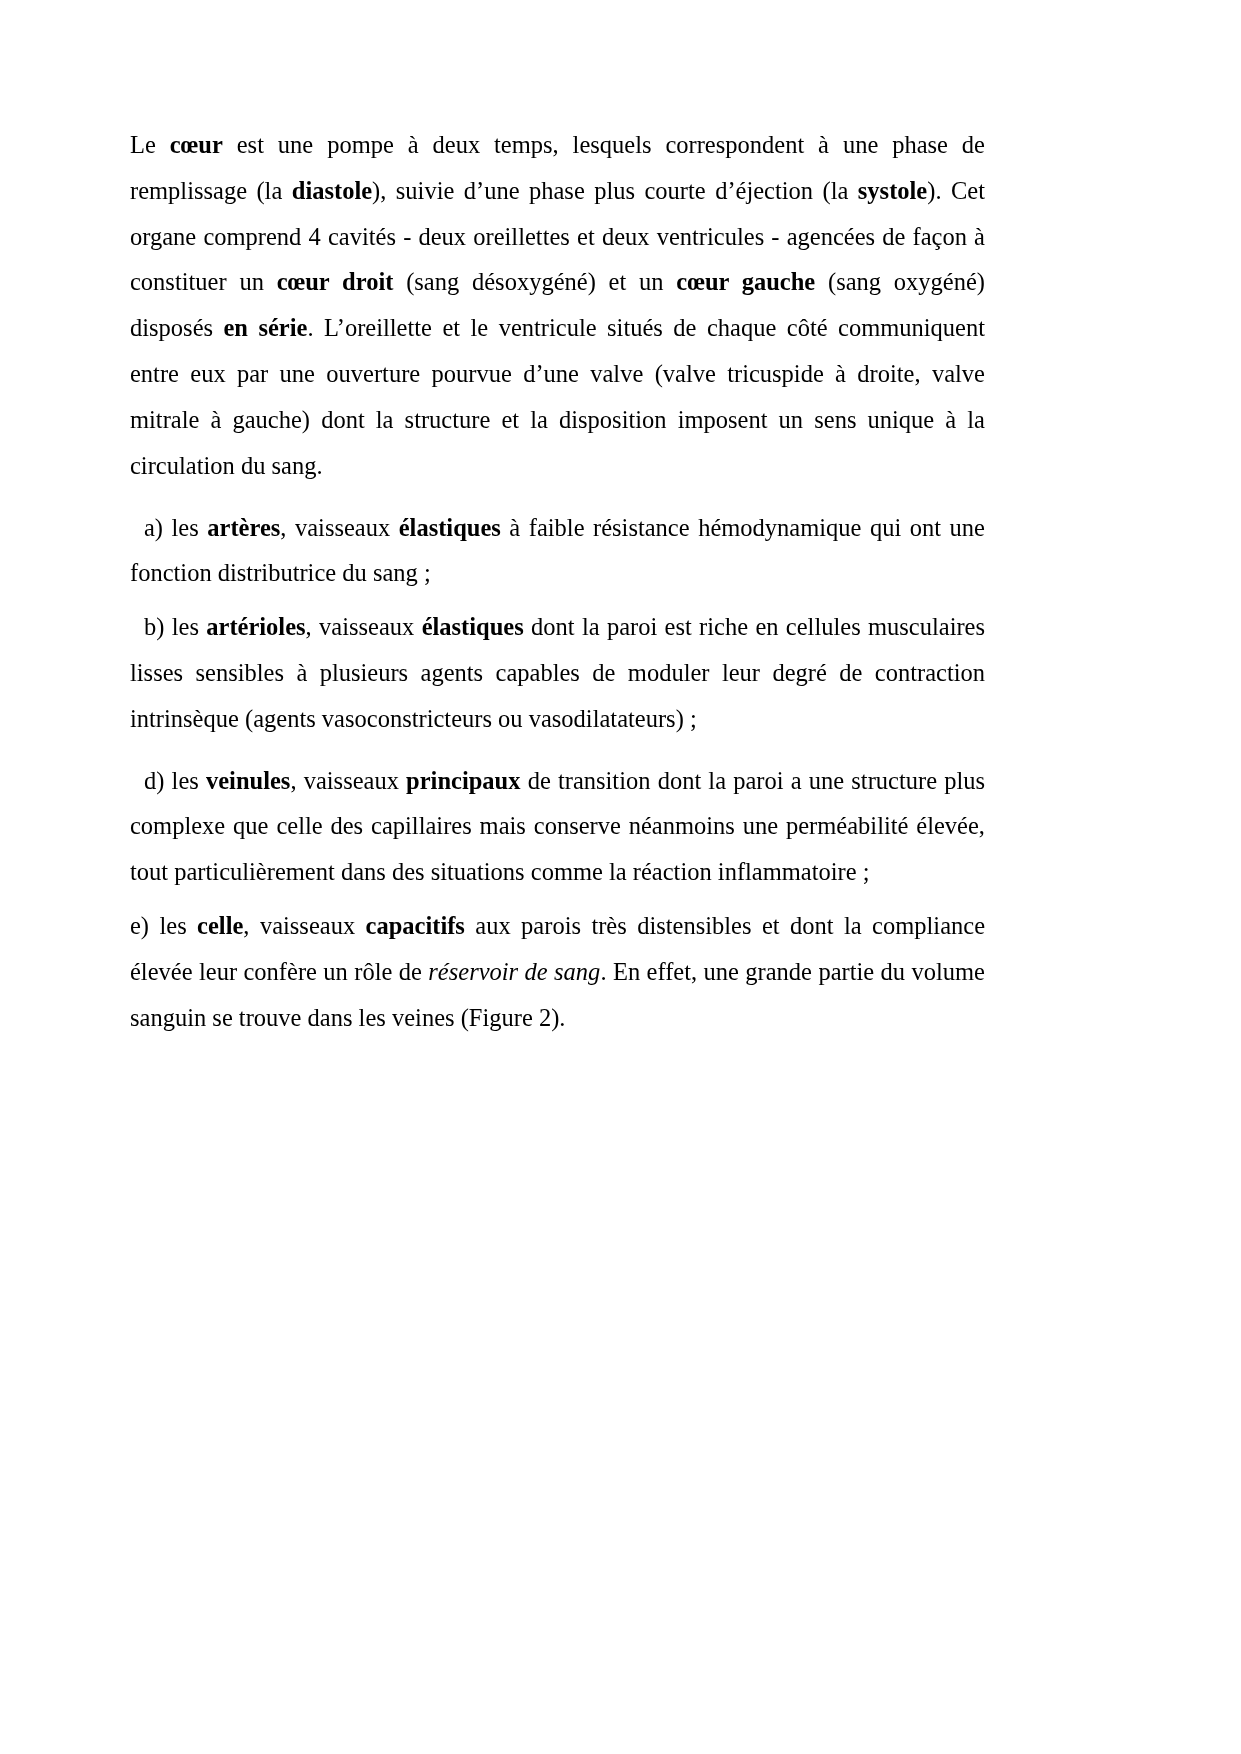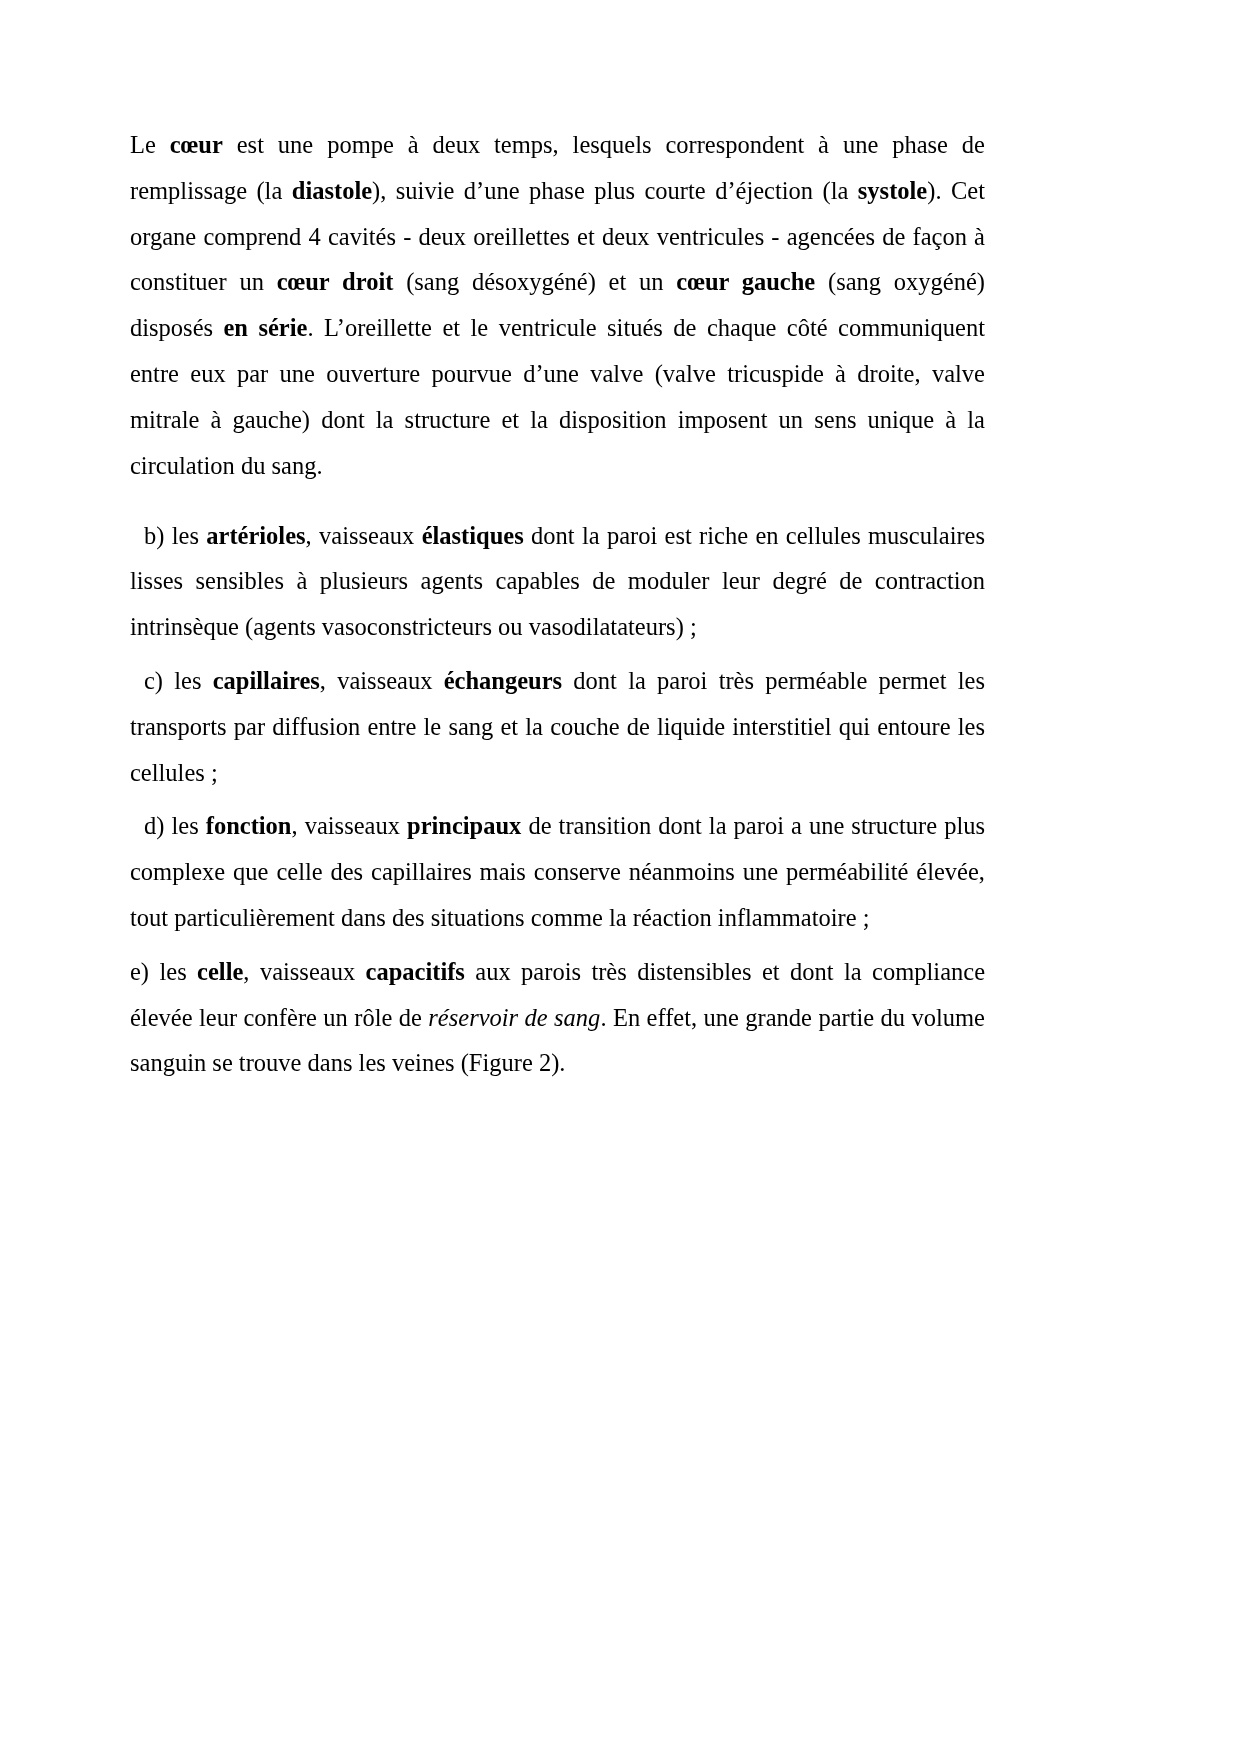--- a/index.html
+++ b/index.html
@@ -55,27 +55,27 @@
 <body>
 
 <div class="page">
   <div class="content">
 
     <p class="body-para"><span>Le </span><b>cœur</b><span> est une pompe à deux temps, lesquels correspondent à une phase de remplissage (la </span><b>diastole</b><span>), suivie d’une phase plus courte d’éjection (la </span><b>systole</b><span>). Cet organe comprend 4 cavités - deux oreillettes et deux ventricules - agencées de façon à constituer un </span><b>cœur droit</b><span> (sang désoxygéné) et un </span><b>cœur gauche</b><span> (sang oxygéné) disposés </span><b>en série</b><span>. L’oreillette et le ventricule situés de chaque côté communiquent entre eux par une ouverture pourvue d’une valve (valve tricuspide à droite, valve mitrale à gauche) dont la structure et la disposition imposent un sens unique à la circulation du sang.</span></p>
     <div class="gap-sm"></div>
 
     <div class="gap-sm"></div>
 
+    <p class="list-item"><span>a) les </span><b>artères</b><span>, vaisseaux </span><b>élastiques</b><span> à faible résistance hémodynamique qui ont une fonction distributrice du sang ;</span></p>
     <div class="gap-sm"></div>
 
     <p class="list-item"><span>b) les </span><b>artérioles</b><span>, vaisseaux </span><b>élastiques</b><span> dont la paroi est riche en cellules musculaires lisses sensibles à plusieurs agents capables de moduler leur degré de contraction intrinsèque (agents vasoconstricteurs ou vasodilatateurs) ;</span></p>
     <div class="gap-sm"></div>
 
-    <p class="list-item"><span>c) les </span><b>capillaires</b><span>, vaisseaux </span><b>échangeurs</b><span> dont la paroi très perméable permet les transports par diffusion entre le sang et la couche de liquide interstitiel qui entoure les cellules ;</span></p>
     <div class="gap-sm"></div>
 
-    <p class="list-item"><span>d) les </span><b>fonction</b><span>, vaisseaux </span><b>principaux</b><span> de transition dont la paroi a une structure plus complexe que celle des capillaires mais conserve néanmoins une perméabilité élevée, tout particulièrement dans des situations comme la réaction inflammatoire ;</span></p>
+    <p class="list-item"><span>d) les </span><b>veinules</b><span>, vaisseaux </span><b>principaux</b><span> de transition dont la paroi a une structure plus complexe que celle des capillaires mais conserve néanmoins une perméabilité élevée, tout particulièrement dans des situations comme la réaction inflammatoire ;</span></p>
     <div class="gap-sm"></div>
 
     <p class="list-item-flush"><span>e) les </span><b>celle</b><span>, vaisseaux </span><b>capacitifs</b><span> aux parois très distensibles et dont la compliance élevée leur confère un rôle de </span><i>réservoir de sang</i><span>. En effet, une grande partie du volume sanguin se trouve dans les veines (Figure 2).</span></p>
 
   </div>
 </div>
 
 </body></html>

